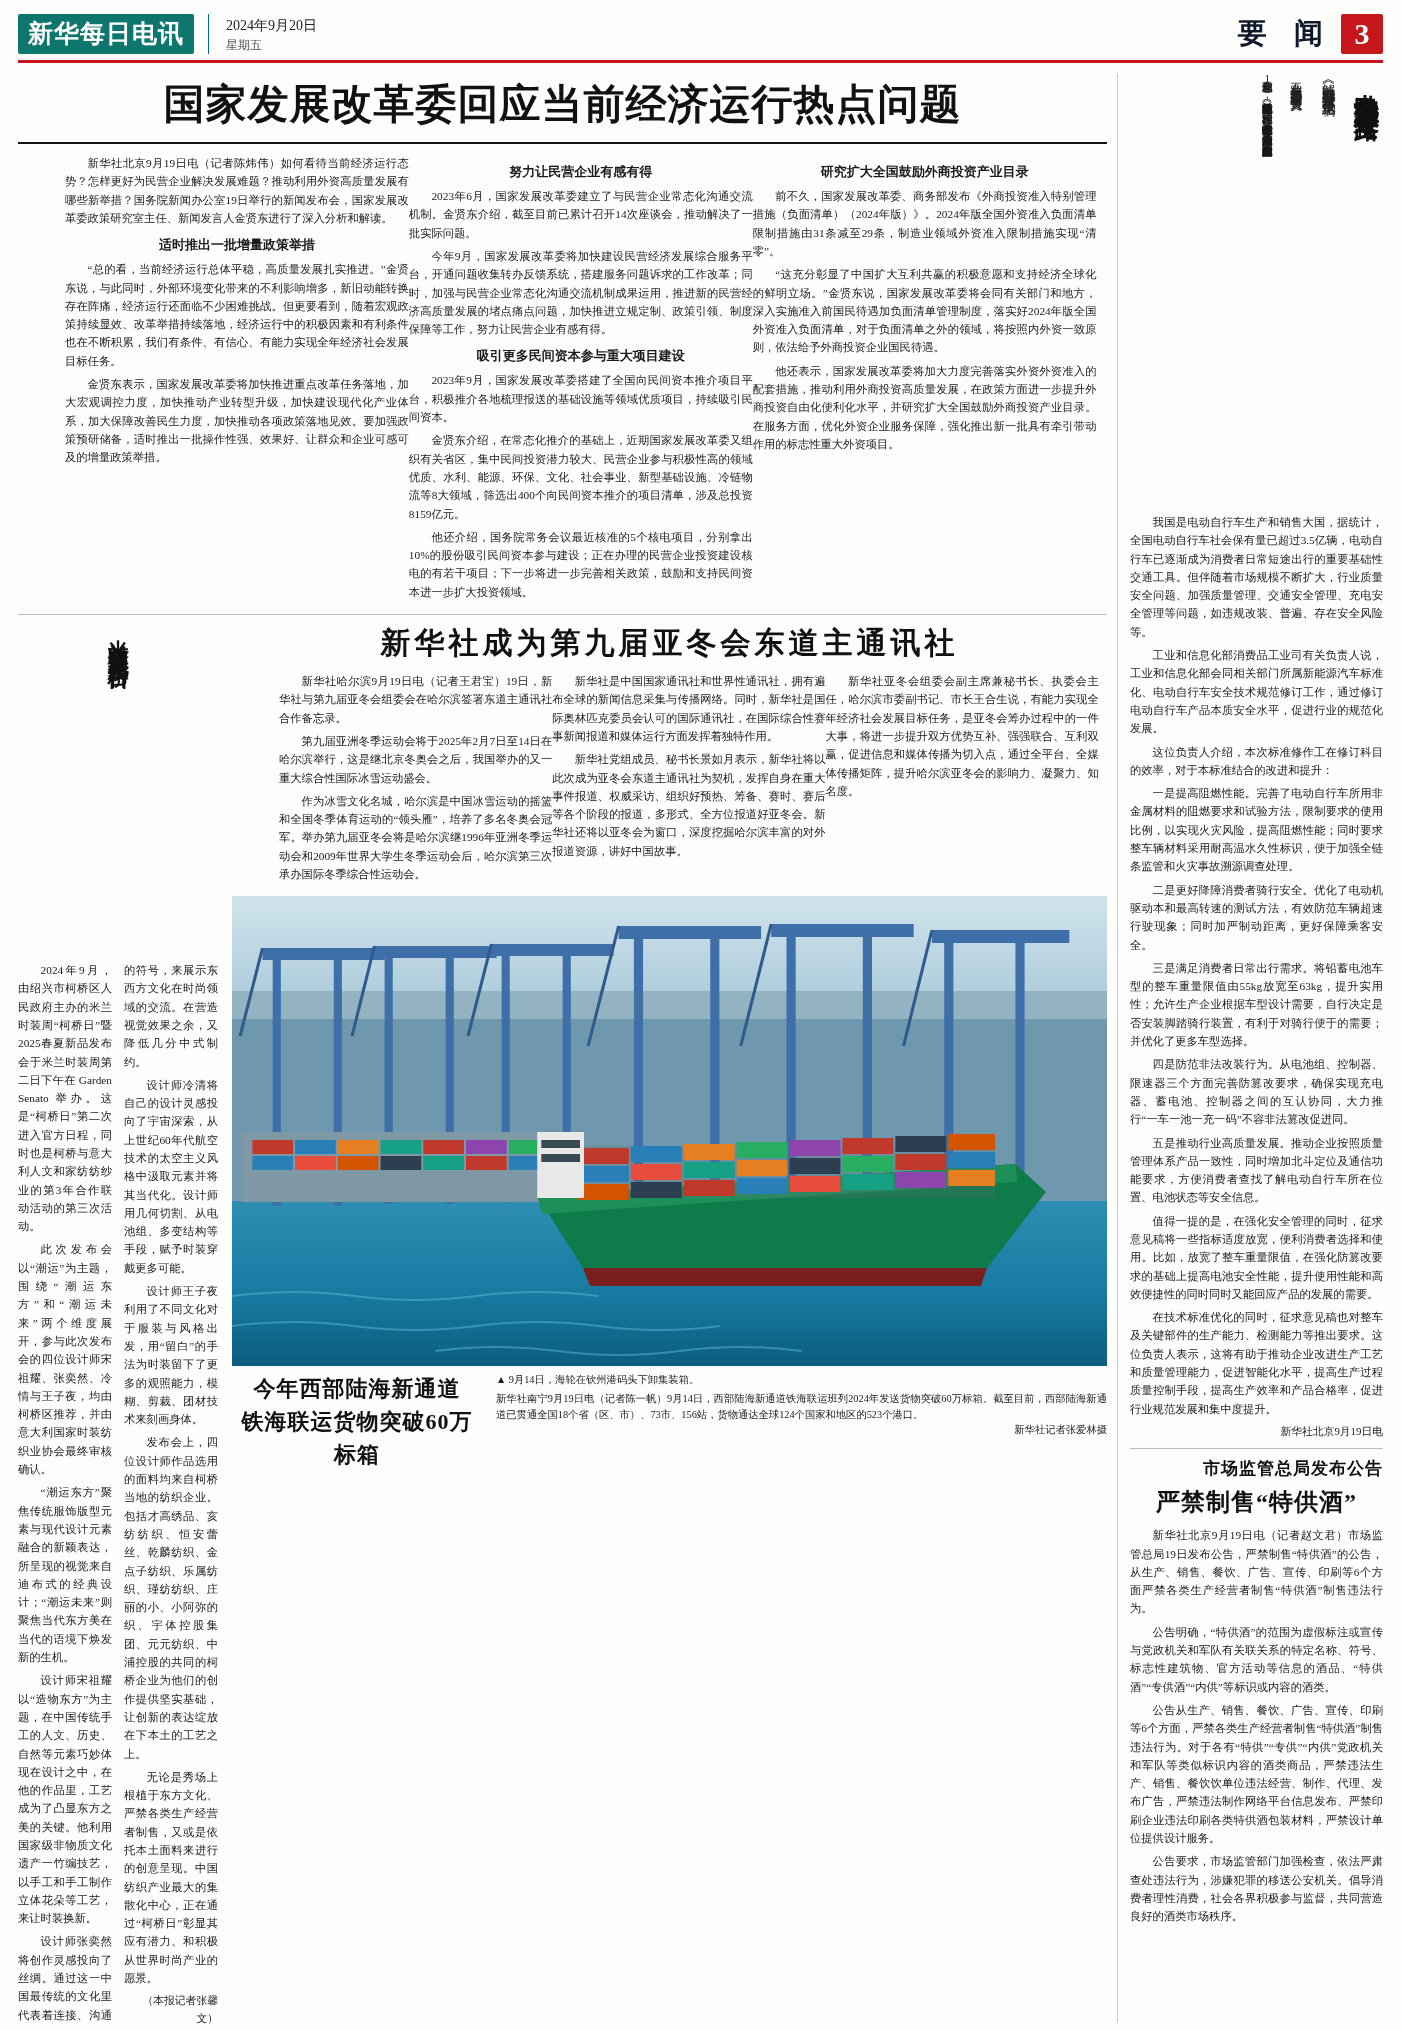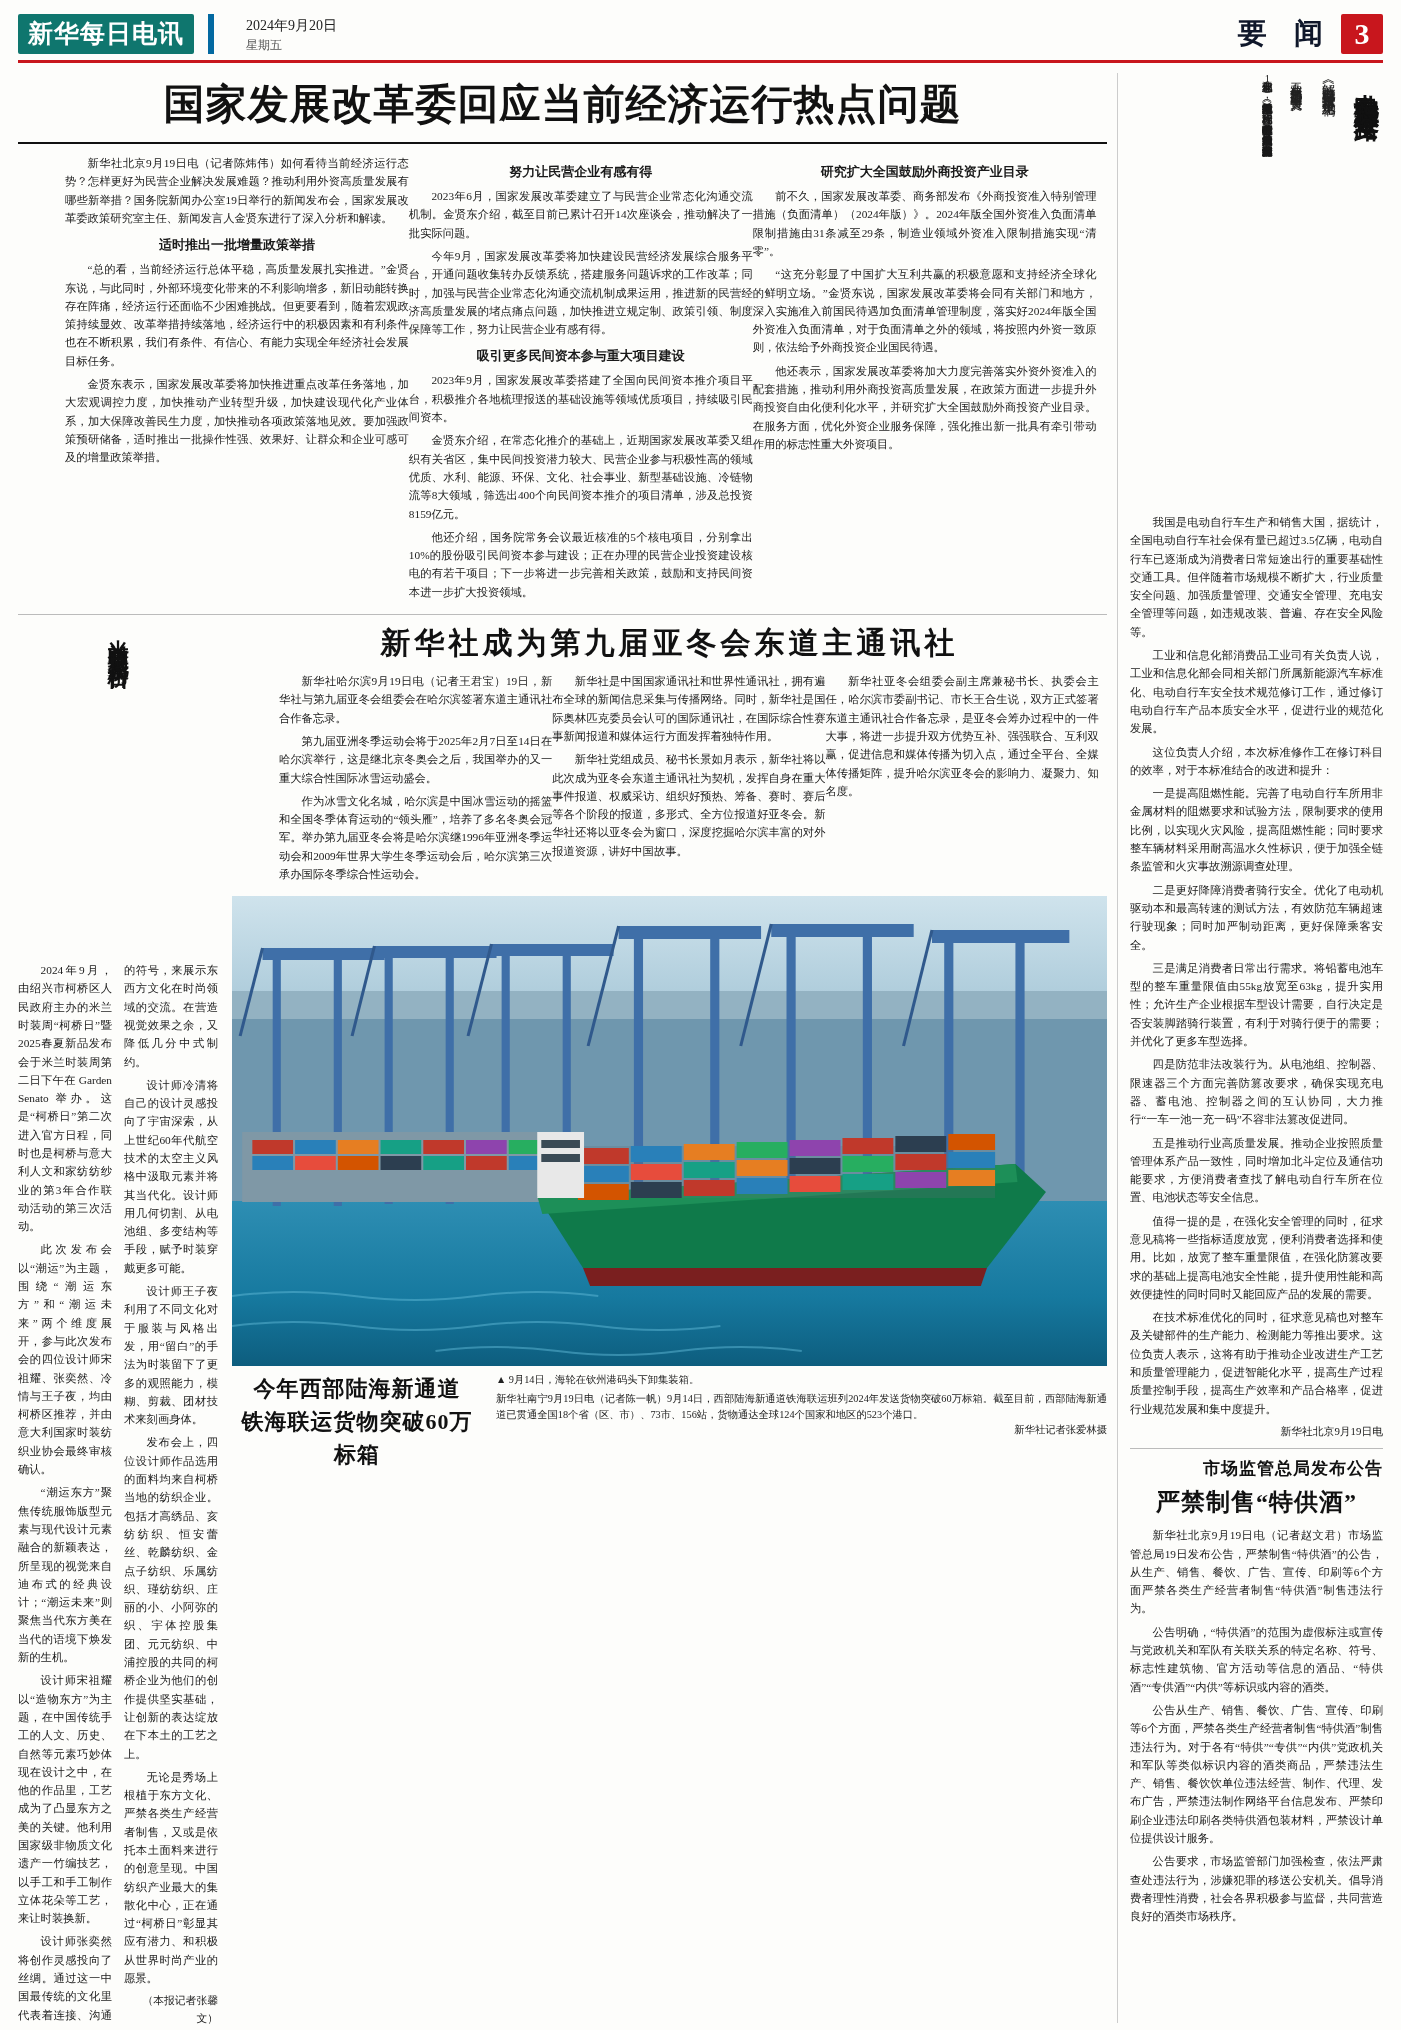--- a/index.html
+++ b/index.html
@@ -15,21 +15,21 @@
   .page { width:1401px; height:2030px; padding:14px 18px 10px 18px; position:relative; }
 
   
   .masthead { display:flex; align-items:stretch; border-bottom:3px solid #c8161d; padding-bottom:6px; }
   .logo-box {
     background:#0f766e; color:#fff; font-family:"DejaVu Serif", serif;
     font-weight:bold; font-size:25px; letter-spacing:1px;
     padding:6px 10px 7px 10px; line-height:1; display:flex; align-items:center;
     border-radius:2px;
   }
-  .date-box { margin-left:14px; padding-left:32px; border-left:6px solid #0369a1; display:flex; flex-direction:column; justify-content:center; }
+  .date-box { margin-left:14px; padding-left:17px; border-left:1px solid #0369a1; display:flex; flex-direction:column; justify-content:center; }
   .date-main { font-size:14px; color:#222; line-height:1.5; }
   .date-sub { font-size:12px; color:#555; line-height:1.5; }
   .masthead-spacer { flex:1; }
   .section-name { font-size:29px; font-weight:bold; letter-spacing:10px; color:#0f172a; display:flex; align-items:center; padding-right:8px;}
   .page-num { background:#c8161d; color:#fff; font-size:30px; font-weight:bold; width:42px; display:flex; align-items:center; justify-content:center; border-radius:2px; }
 
   
   .body-grid { display:flex; margin-top:10px; height:1950px; }
   .col-left   { width:1100px; padding-right:10px; border-right:1px solid #ccc; }
   .col-right  { width:265px; padding-left:12px; }
@@ -162,21 +162,21 @@
             <div class="txt" style="width:33%">
               <p>新华社哈尔滨9月19日电（记者王君宝）19日，新华社与第九届亚冬会组委会在哈尔滨签署东道主通讯社合作备忘录。</p>
               <p>第九届亚洲冬季运动会将于2025年2月7日至14日在哈尔滨举行，这是继北京冬奥会之后，我国举办的又一重大综合性国际冰雪运动盛会。</p>
               <p>作为冰雪文化名城，哈尔滨是中国冰雪运动的摇篮和全国冬季体育运动的“领头雁”，培养了多名冬奥会冠军。举办第九届亚冬会将是哈尔滨继1996年亚洲冬季运动会和2009年世界大学生冬季运动会后，哈尔滨第三次承办国际冬季综合性运动会。</p>
             </div>
             <div class="txt" style="width:33%">
               <p>新华社是中国国家通讯社和世界性通讯社，拥有遍布全球的新闻信息采集与传播网络。同时，新华社是国际奥林匹克委员会认可的国际通讯社，在国际综合性赛事新闻报道和媒体运行方面发挥着独特作用。</p>
               <p>新华社党组成员、秘书长景如月表示，新华社将以此次成为亚冬会东道主通讯社为契机，发挥自身在重大事件报道、权威采访、组织好预热、筹备、赛时、赛后等各个阶段的报道，多形式、全方位报道好亚冬会。新华社还将以亚冬会为窗口，深度挖掘哈尔滨丰富的对外报道资源，讲好中国故事。</p>
             </div>
             <div class="txt" style="width:33%">
-              <p>新华社亚冬会组委会副主席兼秘书长、执委会主任，哈尔滨市委副书记、市长王合生说，双方正式签署东道主通讯社合作备忘录，是亚冬会筹办过程中的一件大事，将进一步提升双方优势互补、强强联合、互利双赢，促进信息和媒体传播为切入点，通过全平台、全媒体传播矩阵，提升哈尔滨亚冬会的影响力、凝聚力、知名度。</p>
+              <p>新华社亚冬会组委会副主席兼秘书长、执委会主任，哈尔滨市委副书记、市长王合生说，有能力实现全年经济社会发展目标任务，是亚冬会筹办过程中的一件大事，将进一步提升双方优势互补、强强联合、互利双赢，促进信息和媒体传播为切入点，通过全平台、全媒体传播矩阵，提升哈尔滨亚冬会的影响力、凝聚力、知名度。</p>
             </div>
           </div>
 
           <div class="photo-wrap">
             <div class="photo">
               <svg width="100%" height="100%" viewBox="0 0 860 470" preserveAspectRatio="none">
                 <defs>
                   <linearGradient id="sky" x1="0" y1="0" x2="0" y2="1">
                     <stop offset="0%" stop-color="#cfe3ec"></stop>
                       <stop offset="100%" stop-color="#a8c8d8"></stop>

